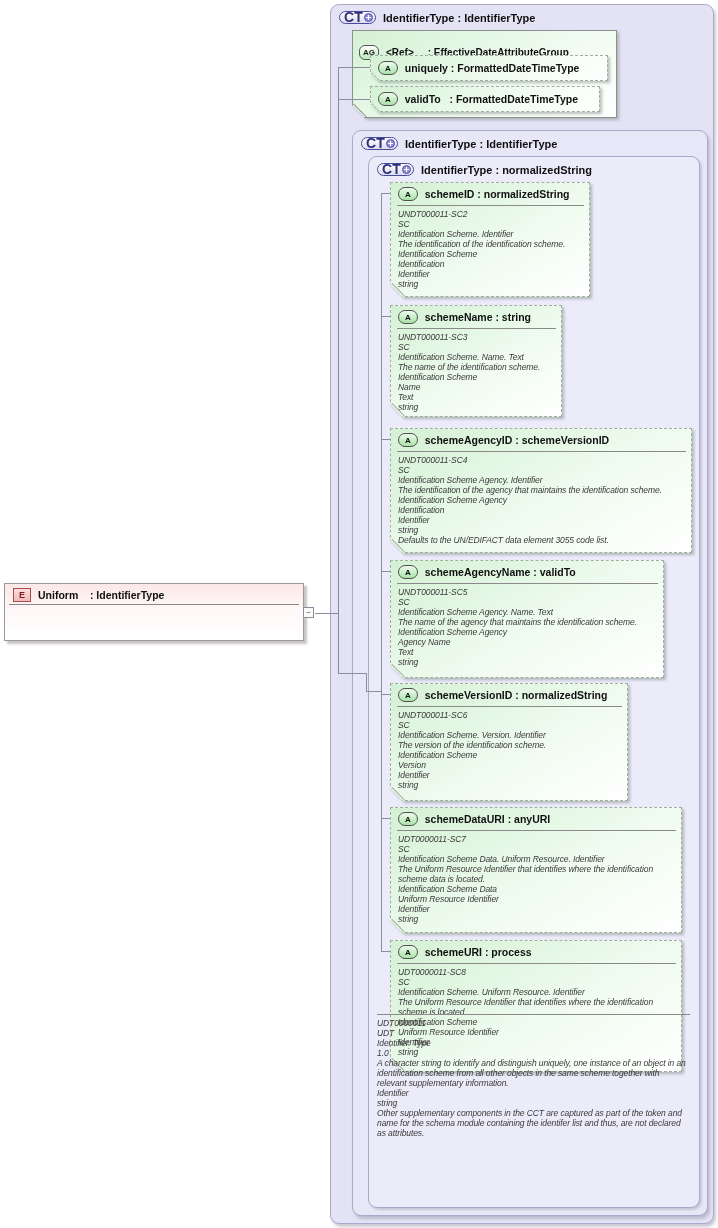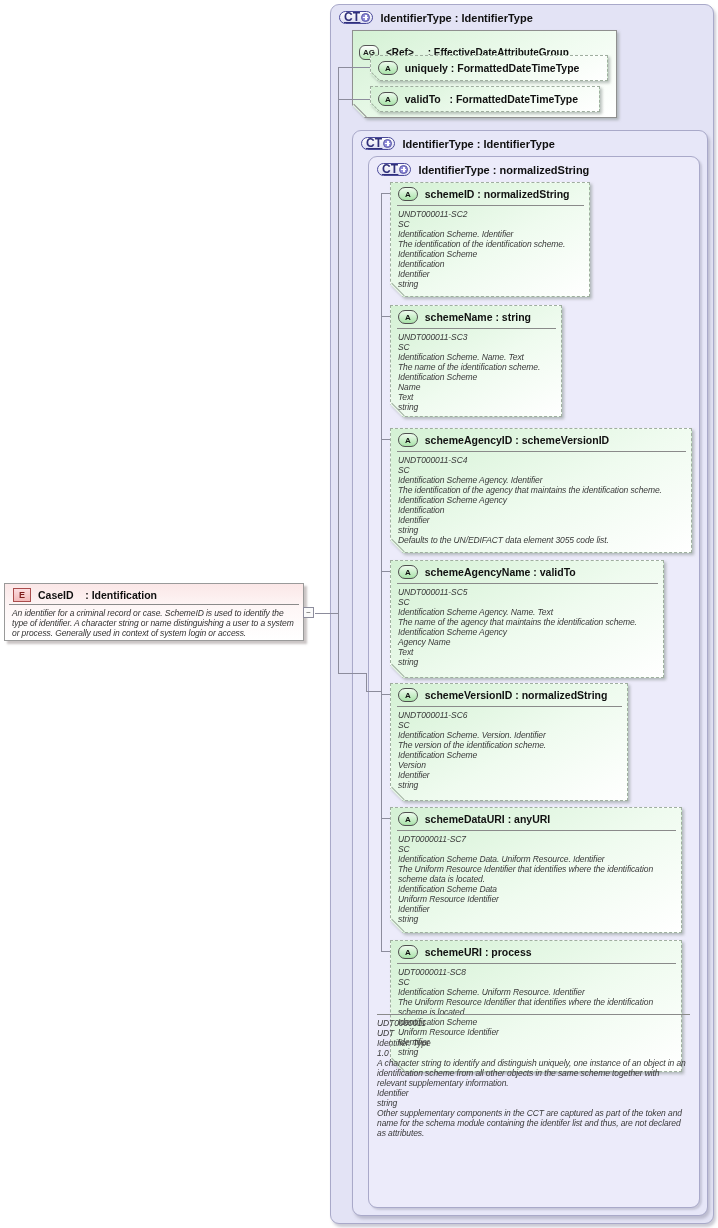--- a/index.html
+++ b/index.html
@@ -14,21 +14,21 @@
   .ct3{left:368px;top:156px;width:332px;height:1052px;background:#ecebfa;
        box-shadow:2px 2px 2px rgba(150,150,170,.4);}
 
   .boxheader{display:flex;align-items:center;gap:7px;padding:6px 8px;}
   .label{font-weight:bold;font-size:10.5px;color:#101010;white-space:pre;}
   .lbl11{font-size:11px;}
 
   
   .icon-ct{display:inline-flex;align-items:center;background:linear-gradient(#ffffff,#dcdcf2);
            border:1px solid #4a4a9a;border-radius:7px;padding:1px 2px 1px 4px;}
-  .icon-ct .t{font-size:12px;font-weight:bold;color:#30307a;letter-spacing:.2px;line-height:9px;text-decoration:underline;}
+  .icon-ct .t{font-size:14px;font-weight:bold;color:#30307a;letter-spacing:.2px;line-height:9px;}
   .plus{width:9px;height:9px;border-radius:50%;background:#928ddb;border:1px solid #5a5aa5;
         margin-left:1px;position:relative;box-sizing:border-box;}
   .plus::before{content:'';position:absolute;left:1px;top:2.8px;width:5px;height:1.6px;background:#fff;}
   .plus::after{content:'';position:absolute;left:2.7px;top:1px;width:1.6px;height:5px;background:#fff;}
   .icon-ag{display:inline-block;font-size:8px;font-weight:bold;line-height:9px;color:#1c1c1c;
            background:linear-gradient(#ffffff,#b9eab9);border:1px solid #555;border-radius:6px;padding:2px 3px;}
   .icon-a{display:inline-block;font-size:8px;font-weight:bold;line-height:9px;color:#111;
           background:linear-gradient(#edfbed,#a9e3a9);border:1px solid #4f4f4f;border-radius:7px;padding:1.5px 6px;}
   .icon-e{display:inline-block;font-size:9px;font-weight:bold;line-height:10px;color:#7c1d1d;
           background:linear-gradient(#fbdde0,#f2b9b9);border:1px solid #aa4c4c;padding:1px 5px;}
@@ -278,21 +278,20 @@
 1.0
 A character string to identify and distinguish uniquely, one instance of an object in an identification scheme from all other objects in the same scheme together with relevant supplementary information.
 Identifier
 string
 Other supplementary components in the CCT are captured as part of the token and name for the schema module containing the identifer list and thus, are not declared as attributes.</div>
   </div>
 
   <div class="ebox">
     <div class="boxheader">
       <span class="icon-e">E</span>
-      <span class="label">CaseID    : Identification</span>
+      <span class="label">Uniform    : IdentifierType</span>
     </div>
     <div class="rule"></div>
-    <div class="doc">An identifier for a criminal record or case. SchemeID is used to identify the type of identifier. A character string or name distinguishing a user to a system or process. Generally used in context of system login or access.</div>
   </div>
 
   <div class="sq">−</div>
 
 </div>
 
 </body></html>

